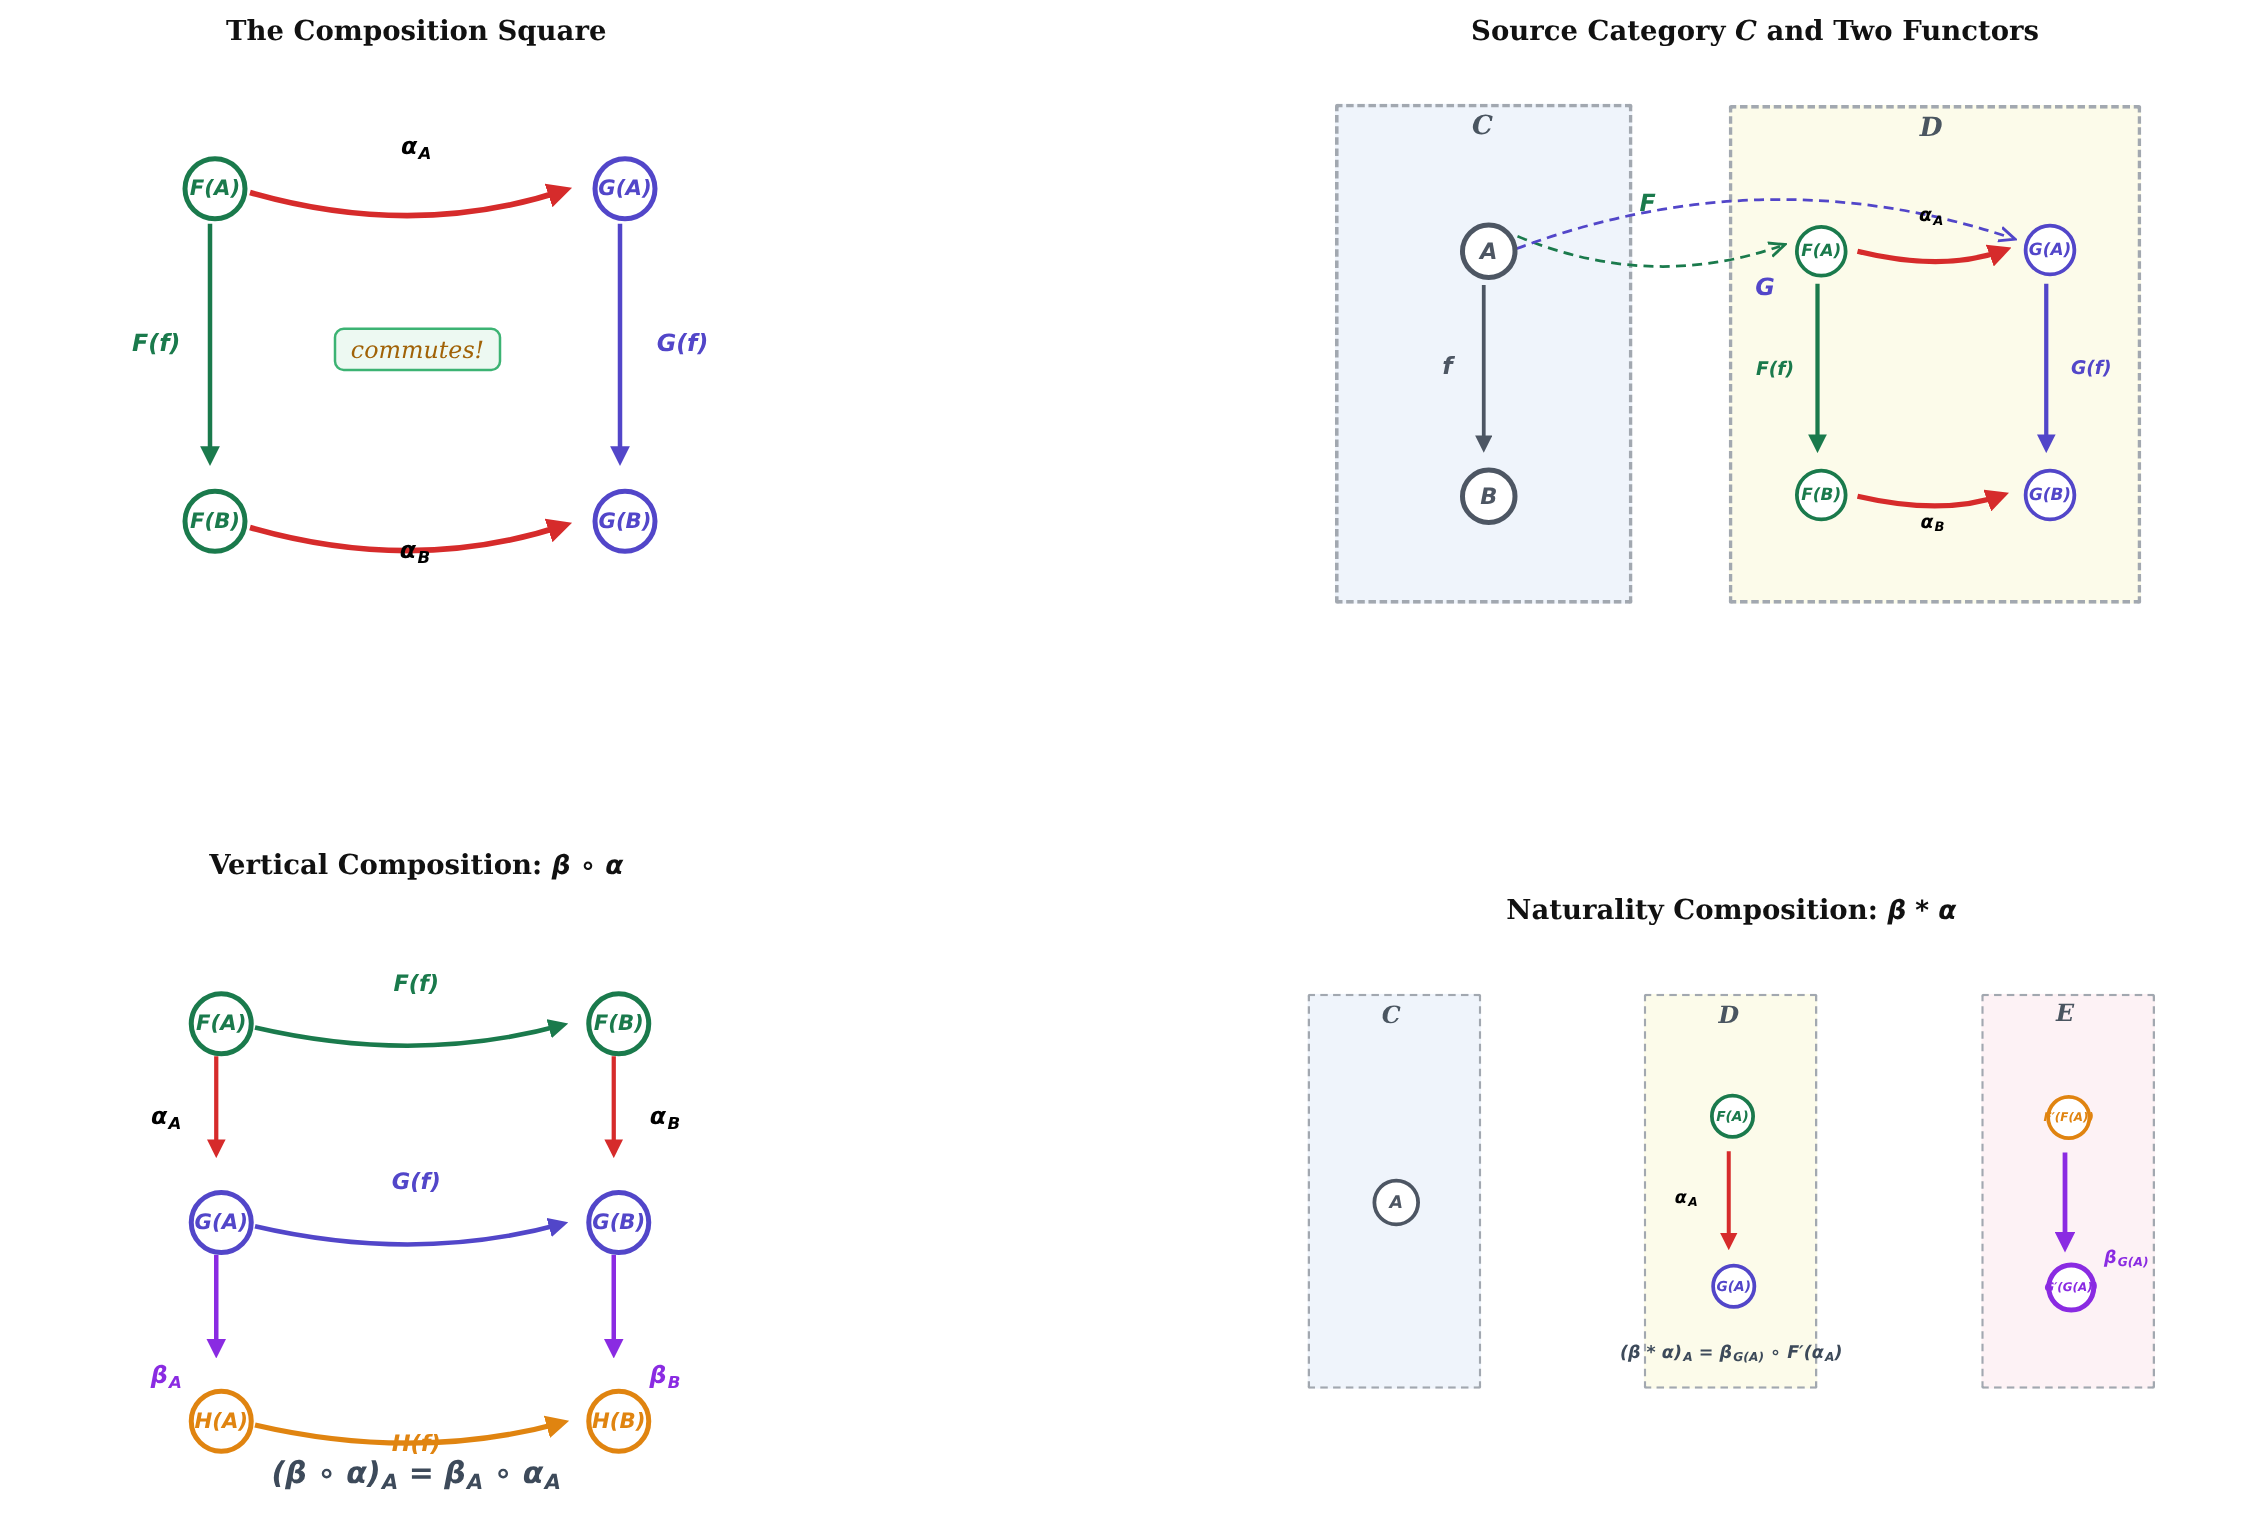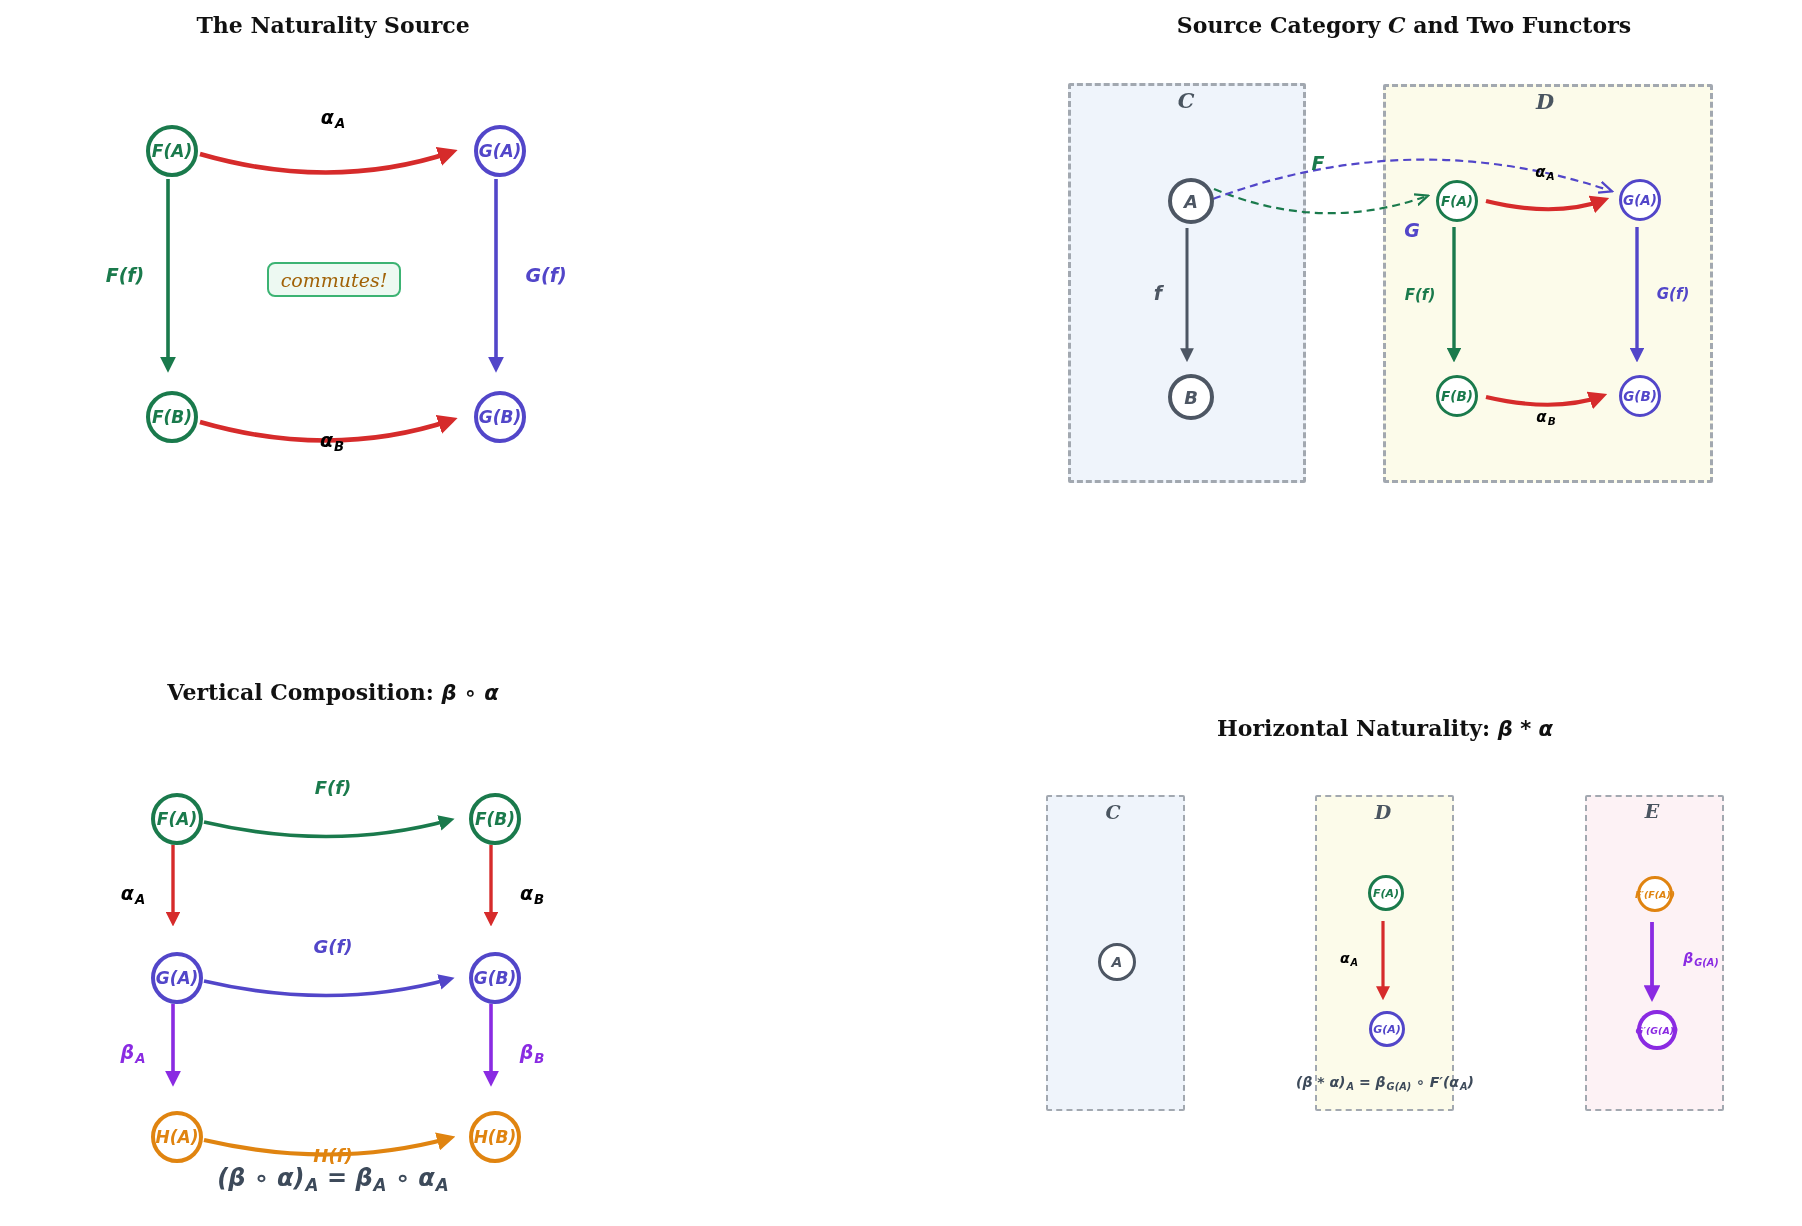--- a/index.html
+++ b/index.html
@@ -22,21 +22,21 @@
   .n32{width:32px;height:32px;border-width:3.5px;border-style:solid;font-size:14px;}
   .n30{width:30px;height:30px;border-width:3.5px;border-style:solid;font-size:9.5px;}
   .green{border-color:#1a7a4c;color:#1a7a4c;}
   .purple{border-color:#5246c9;color:#5246c9;}
   .violet{border-color:#8a2be2;color:#8a2be2;}
   .orange{border-color:#e08410;color:#e08410;}
   .gray{border-color:#4d5663;color:#4d5663;}
   .mlabel{position:absolute;transform:translate(-50%,-50%);z-index:4;white-space:nowrap;
           font-style:italic;font-weight:600;}
   .red-t{color:#000000;} .green-t{color:#1a7a4c;} .purple-t{color:#5246c9;}
-  .violet-t{color:#8a2be2;} .orange-t{color:#e08410;} .gray-t{color:#4d5663;}
+  .violet-t{color:#8a2be2;margin-top:48px;} .orange-t{color:#e08410;} .gray-t{color:#4d5663;}
   .slate-t{color:#3d4a5a;}
   .sub{font-size:70%;position:relative;top:0.28em;margin-left:1px;}
   .commutes{position:absolute;z-index:4;border:2px solid #3cb373;background:#edf9f2;border-radius:8px;
             display:flex;align-items:center;justify-content:center;
             font-family:"DejaVu Serif",serif;font-style:italic;font-size:19px;color:#a16207;}
   .eq{font-size:24px;}
 </style>
 </head>
 <body>
 
@@ -94,21 +94,21 @@
     <path d="M 204 1140 Q 333 1170 450 1138" fill="none" stroke="#e08410" stroke-width="4.2" marker-end="url(#m-orange)"></path>
     <path d="M 173 845 L 173 922" fill="none" stroke="#d62b2b" stroke-width="3.4" marker-end="url(#m-red)"></path>
     <path d="M 491 845 L 491 922" fill="none" stroke="#d62b2b" stroke-width="3.4" marker-end="url(#m-red)"></path>
     <path d="M 173 1004 L 173 1082" fill="none" stroke="#8a2be2" stroke-width="3.6" marker-end="url(#m-violet)"></path>
     <path d="M 491 1004 L 491 1082" fill="none" stroke="#8a2be2" stroke-width="3.6" marker-end="url(#m-violet)"></path>
 
     <path d="M 1383 921 L 1383 996" fill="none" stroke="#d62b2b" stroke-width="3.2" marker-end="url(#m-red)"></path>
     <path d="M 1652 922 L 1652 997" fill="none" stroke="#8a2be2" stroke-width="3.8" marker-end="url(#m-violet)"></path>
   </svg>
 
-  <div class="title" style="left:333px;top:25px;"><span>The Naturality Source</span></div>
+  <div class="title" style="left:333px;top:25px;"><span>The Composition Square</span></div>
 
   <div class="node n44 green" style="left:146px;top:125px;">F(A)</div>
   <div class="node n44 purple" style="left:474px;top:125px;">G(A)</div>
   <div class="node n44 green" style="left:146px;top:391px;">F(B)</div>
   <div class="node n44 purple" style="left:474px;top:391px;">G(B)</div>
 
   <div class="mlabel red-t" style="left:333px;top:117px;font-size:19px;"><span>α</span><span class="sub">A</span></div>
   <div class="mlabel red-t" style="left:332px;top:440px;font-size:19px;"><span>α</span><span class="sub">B</span></div>
   <div class="mlabel green-t" style="left:125px;top:275px;font-size:19px;">F(f)</div>
   <div class="mlabel purple-t" style="left:546px;top:275px;font-size:19px;">G(f)</div>
@@ -150,21 +150,21 @@
   <div class="mlabel purple-t" style="left:333px;top:946px;font-size:18px;">G(f)</div>
   <div class="mlabel orange-t" style="left:333px;top:1155px;font-size:18px;">H(f)</div>
 
   <div class="mlabel red-t" style="left:133px;top:893px;font-size:19px;"><span>α</span><span class="sub">A</span></div>
   <div class="mlabel red-t" style="left:532px;top:893px;font-size:19px;"><span>α</span><span class="sub">B</span></div>
   <div class="mlabel violet-t" style="left:133px;top:1052px;font-size:19px;"><span>β</span><span class="sub">A</span></div>
   <div class="mlabel violet-t" style="left:532px;top:1052px;font-size:19px;"><span>β</span><span class="sub">B</span></div>
 
   <div class="mlabel slate-t eq" style="left:333px;top:1178px;"><span>(β ∘ α)</span><span class="sub">A</span><span> = β</span><span class="sub">A</span><span> ∘ α</span><span class="sub">A</span></div>
 
-  <div class="title" style="left:1385px;top:728px;"><span>Horizontal Naturality: </span><span class="math">β * α</span></div>
+  <div class="title" style="left:1385px;top:728px;"><span>Naturality Composition: </span><span class="math">β * α</span></div>
 
   <div class="boxlabel" style="left:1113px;top:812px;font-size:19px;">C</div>
   <div class="boxlabel" style="left:1383px;top:812px;font-size:19px;">D</div>
   <div class="boxlabel" style="left:1652px;top:811px;font-size:19px;">E</div>
 
   <div class="node n32 gray" style="left:1098px;top:943px;">A</div>
   <div class="node n30 green" style="left:1368px;top:875px;font-size:11px;">F(A)</div>
   <div class="node n30 purple" style="left:1369px;top:1011px;font-size:11px;">G(A)</div>
   <div class="node n30 orange" style="left:1637px;top:876px;">F′(F(A))</div>
   <div class="node n32 violet" style="left:1637px;top:1010px;font-size:9.5px;border-width:4px;">G′(G(A))</div>

